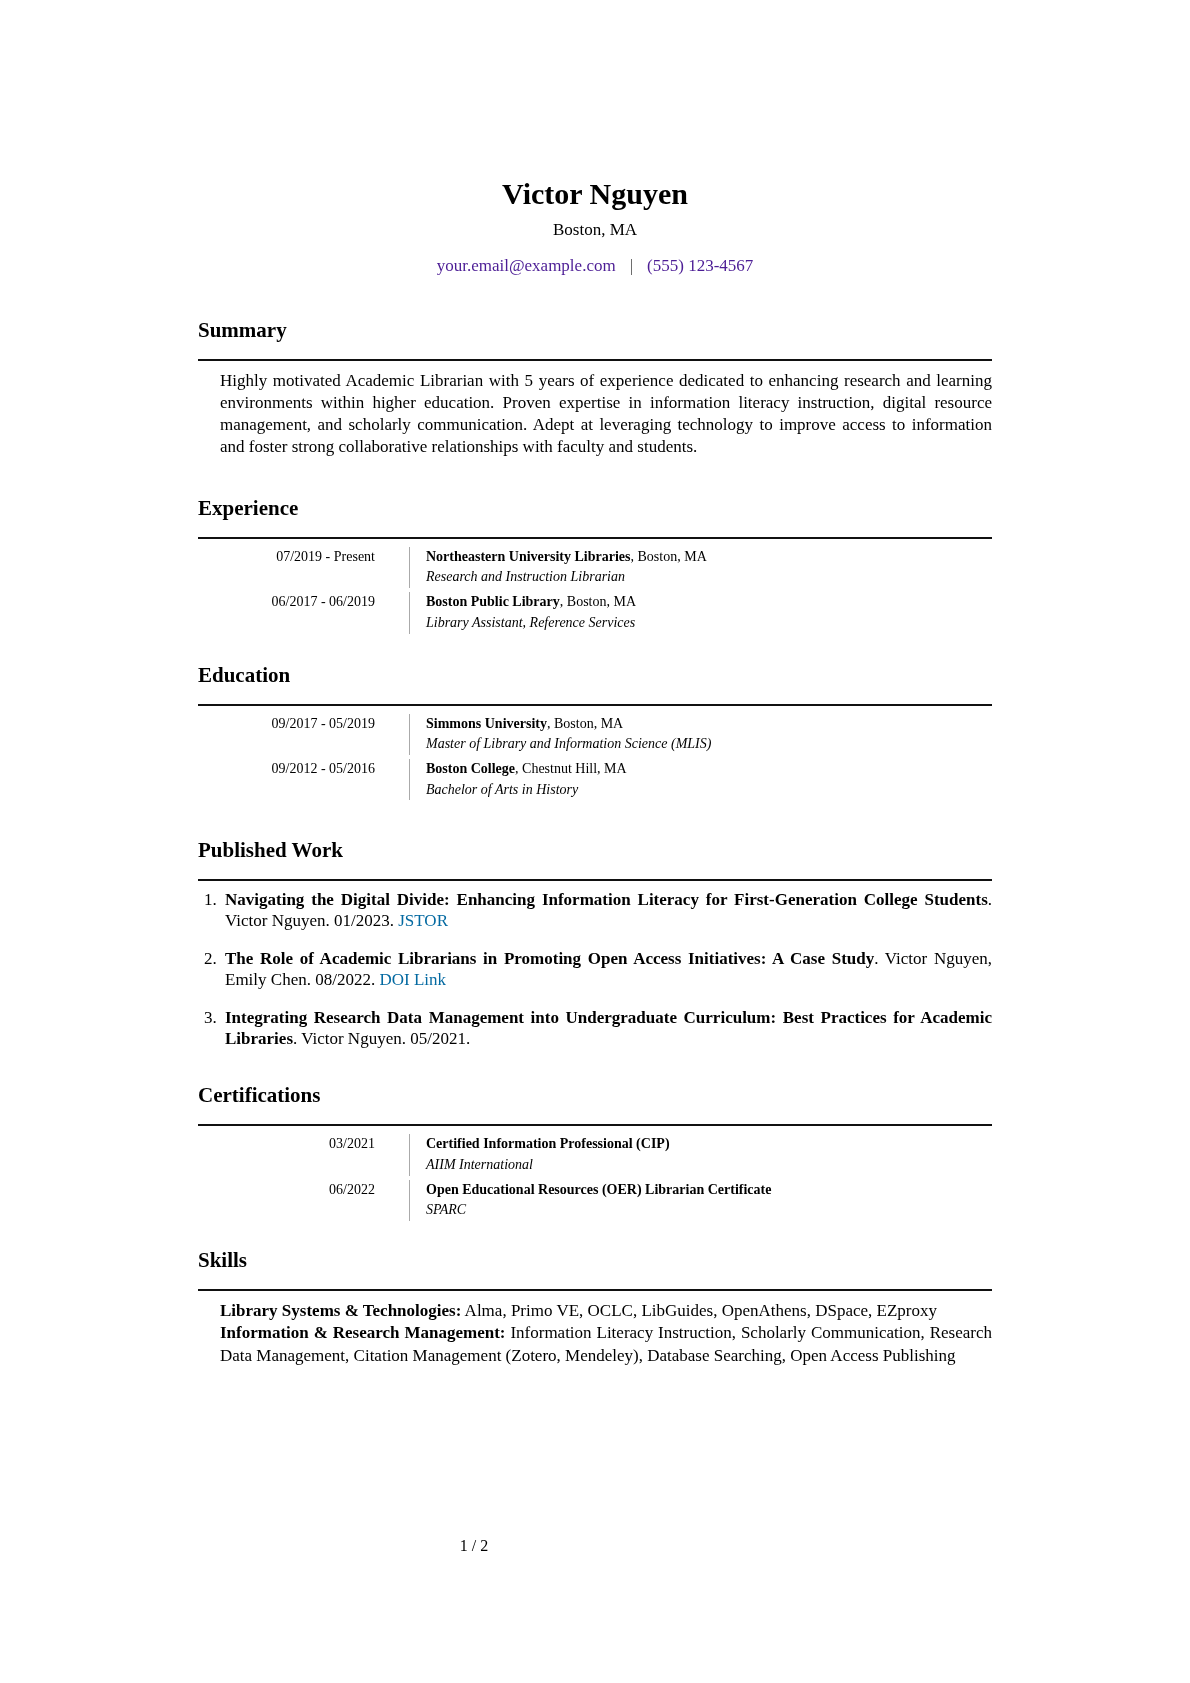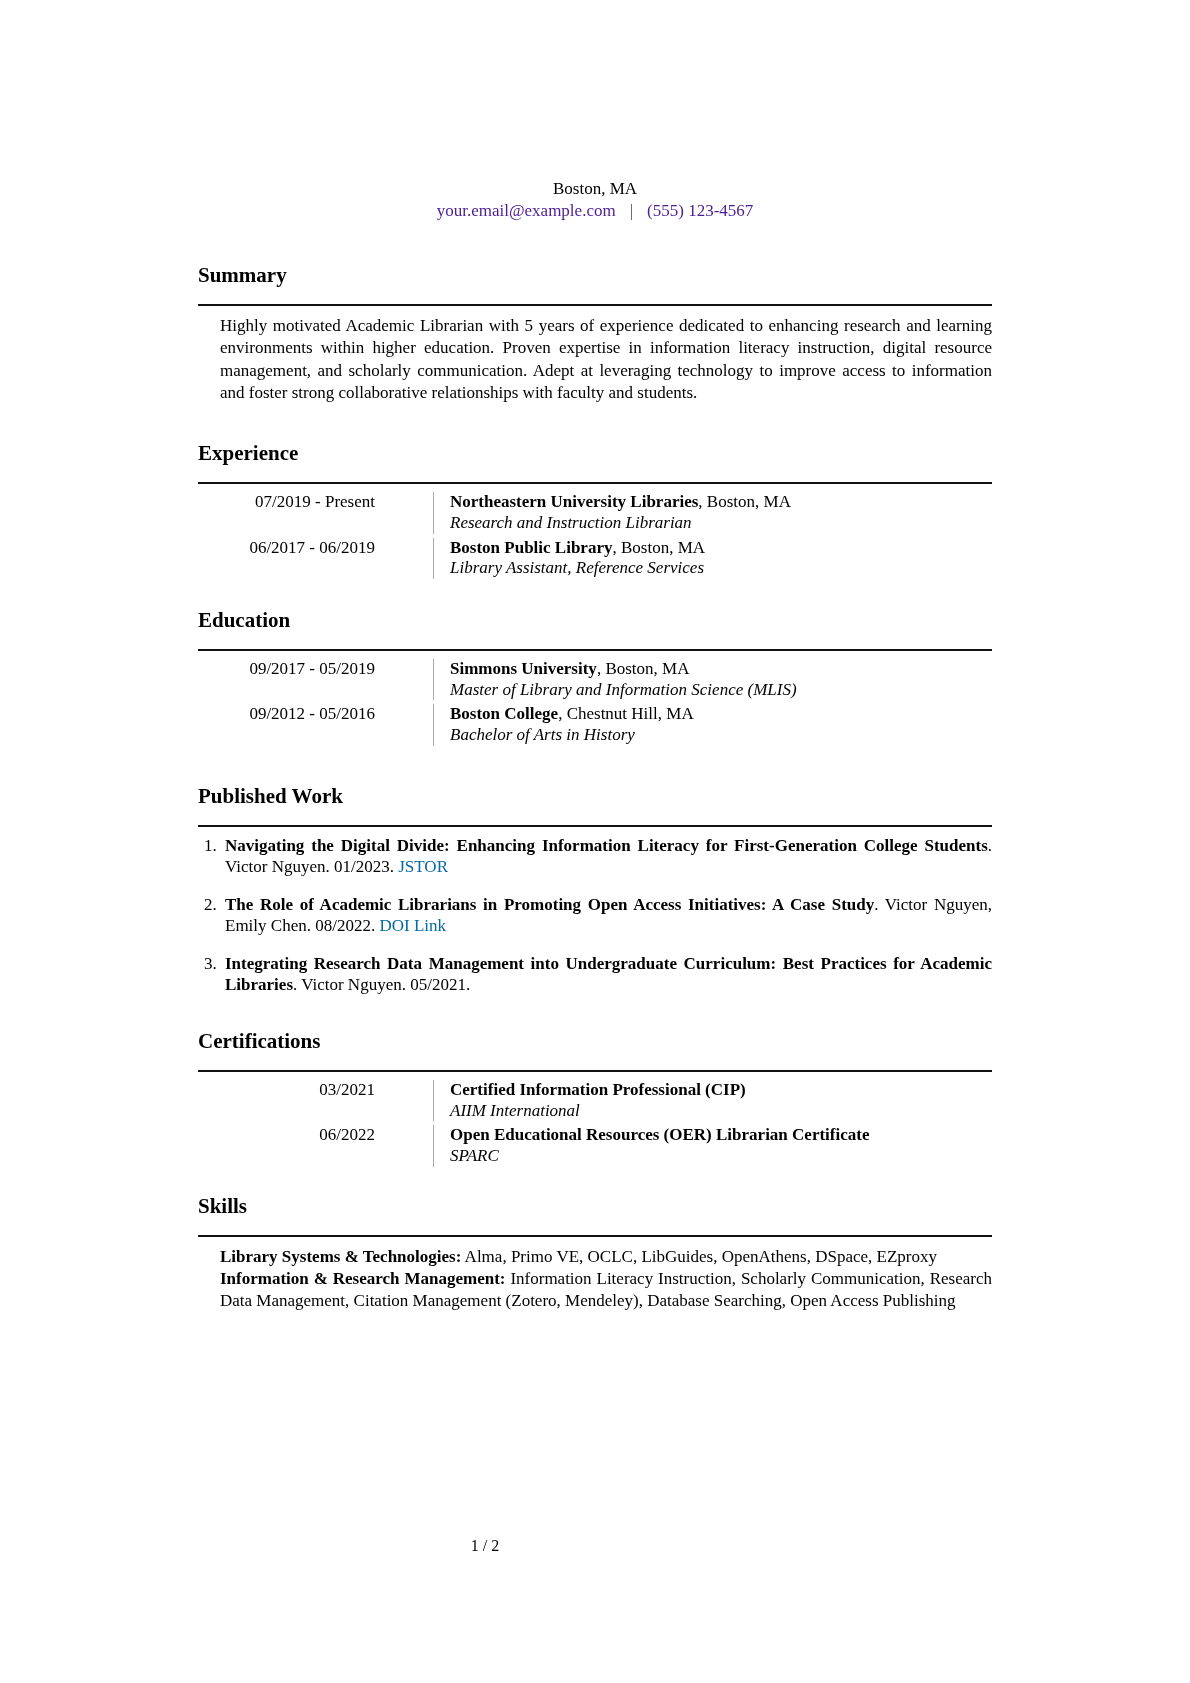--- a/index.html
+++ b/index.html
@@ -20,21 +20,21 @@
   }
   
   .hdr { text-align: center; }
   .hdr-name {
     font-size: 30px;
     font-weight: bold;
     line-height: 1.05;
     margin: 0 0 9px 0;
   }
   .hdr-line { font-size: 17px; line-height: 22px; }
-  .hdr-loc { margin-bottom: 0; }
+  .hdr-loc { margin-bottom: 14px; }
   .hdr-contact a { color: #4c1d95; text-decoration: none; }
   .hdr-sep { color: #555555; padding: 0 14px; }
   
   .section { margin-top: 36px; }
   .section.summary       { margin-top: 40px; }
   .section.education     { margin-top: 28px; }
   .section.published     { margin-top: 37px; }
   .section.certifications{ margin-top: 33px; }
   .section.skills        { margin-top: 26px; }
   .section-title {
@@ -46,21 +46,21 @@
   }
   .section-body { margin-top: 9px; }
   .indent { margin-left: 22px; }
   .para {
     font-size: 17px;
     line-height: 22.3px;
     text-align: justify;
   }
   
   .entries { margin-top: 8px; }
-  .entry { display: flex; align-items: stretch; font-size: 17px; line-height: 20.7px; gap: 24px; }
+  .entry { display: flex; align-items: stretch; font-size: 14px; line-height: 20.7px; }
   .entry + .entry { margin-top: 4px; }
   .entry-dates { width: 177px; text-align: right; flex: 0 0 177px; }
   .entry-body {
     margin-left: 34px;
     border-left: 1px solid #aaaaaa;
     padding-left: 16px;
     flex: 1 1 auto;
   }
   .bold { font-weight: bold; }
   .italic { font-style: italic; }
@@ -70,33 +70,34 @@
   .pub-item + .pub-item { margin-top: 17px; }
   .pub-num { flex: 0 0 14px; text-align: left; }
   .pub-text { margin-left: 7px; flex: 1 1 auto; text-align: justify; }
   .pub-text a { color: #0369a1; text-decoration: none; }
   
   .skill-para + .skill-para { margin-top: 12px; }
   
   .footer {
     position: absolute;
     top: 1537px;
-    left: 11px;
+    left: 0;
     width: 948px;
     text-align: center;
     font-size: 16px;
   }
 </style>
 </head>
 <body>
 
 <div class="page">
   <div class="content">
 
     <div class="hdr">
+      <h1 class="hdr-name">Victor Nguyen</h1>
       <div class="hdr-line hdr-loc">Boston, MA</div>
       <div class="hdr-line hdr-contact">
         <a href="#">your.email@example.com</a><span class="hdr-sep">|</span><a href="#">(555) 123-4567</a>
       </div>
     </div>
 
     <div class="section summary">
       <div class="section-title">Summary</div>
       <div class="section-body indent">
         <p class="para" style="margin:0">Highly motivated Academic Librarian with 5 years of experience dedicated to enhancing research and learning environments within higher education. Proven expertise in information literacy instruction, digital resource management, and scholarly communication. Adept at leveraging technology to improve access to information and foster strong collaborative relationships with faculty and students.</p>

